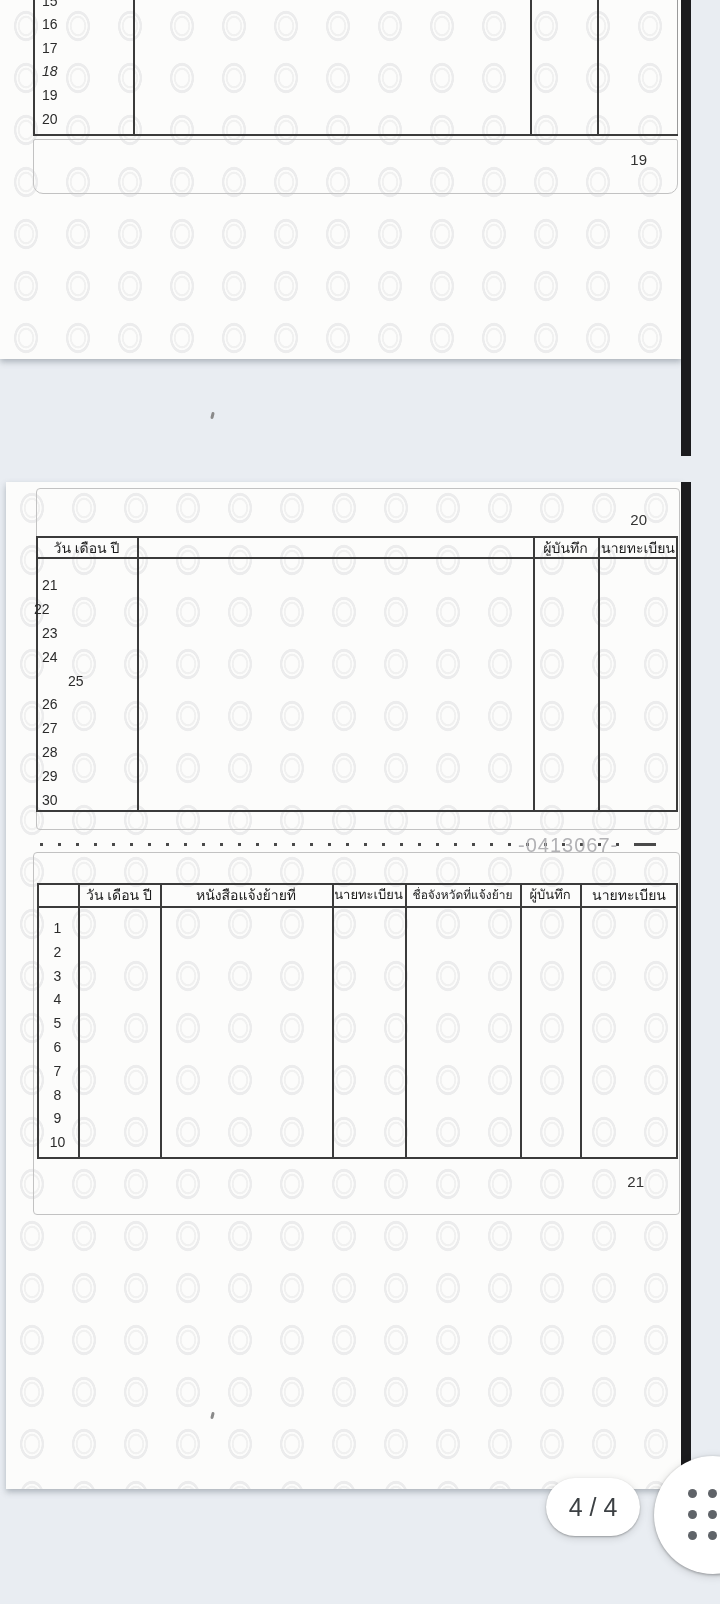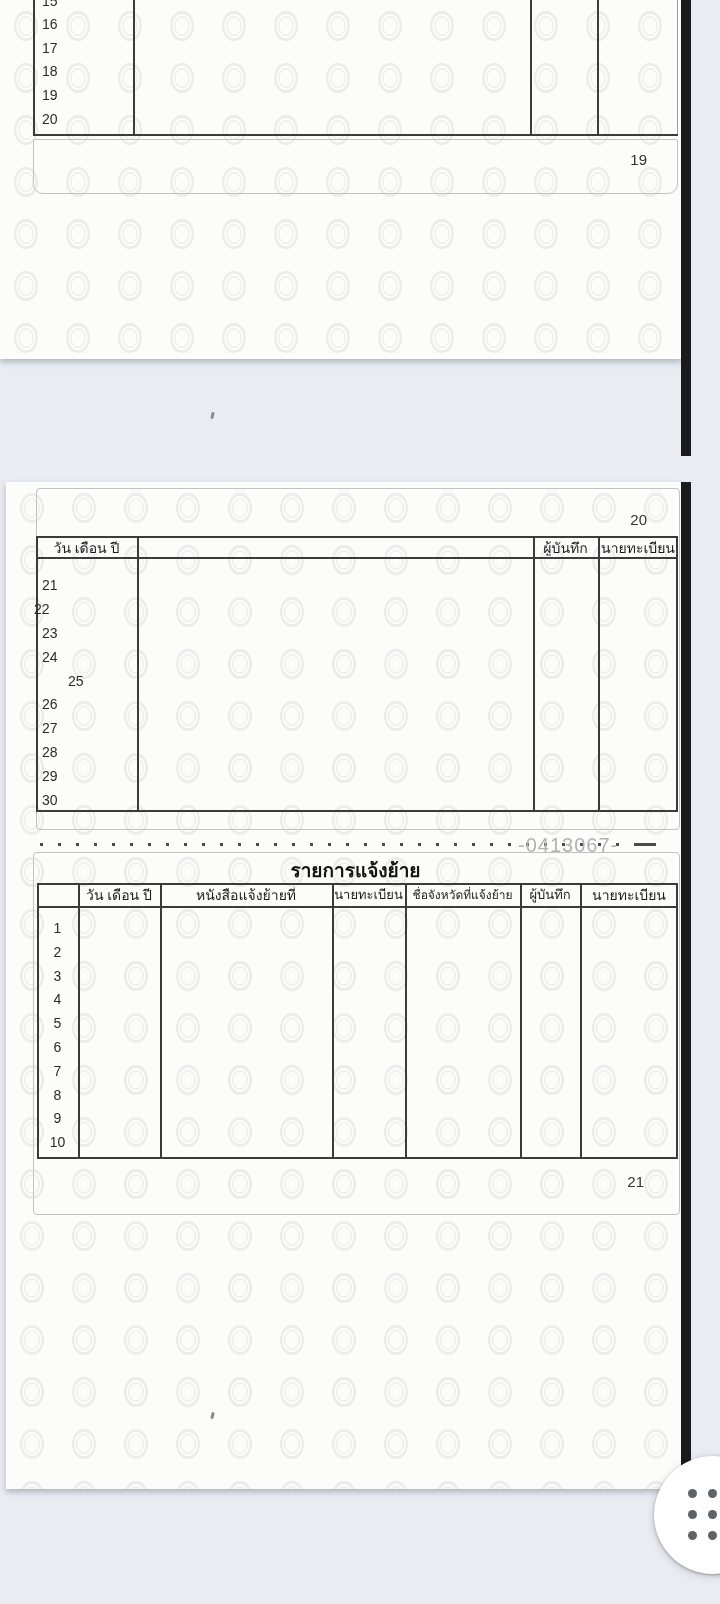--- a/index.html
+++ b/index.html
@@ -45,21 +45,21 @@
     <div class="vl" style="left:33px;top:0;height:135px;"></div>
     <div class="vl" style="left:133px;top:0;height:135px;"></div>
     <div class="vl" style="left:530px;top:0;height:135px;"></div>
     <div class="vl" style="left:597px;top:0;height:135px;"></div>
     <div class="vl-light" style="left:677px;top:0;height:135px;"></div>
     <div class="hl" style="left:33px;top:134px;width:645px;"></div>
 
     <div class="rn" style="left:42px;top:-8px;">15</div>
     <div class="rn" style="left:42px;top:15px;">16</div>
     <div class="rn" style="left:42px;top:39px;">17</div>
-    <div class="rn" style="left:42px;top:62px;">18</div>
+    <div class="rn" style="left:42px;top:62px;font-style:italic;">18</div>
     <div class="rn" style="left:42px;top:86px;">19</div>
     <div class="rn" style="left:42px;top:110px;">20</div>
 
     <div class="card" style="left:33px;top:139px;width:643px;height:53px;border-radius:2px 2px 10px 10px;">
       <div class="pgn" style="right:30px;top:11px;">19</div>
     </div>
     <div class="speck" style="left:211px;top:412px;"></div>
   </div>
   <div class="spine" style="top:0;height:456px;"></div>
 
@@ -87,21 +87,20 @@
     <div class="rn" style="left:36px;top:237px;">27</div>
     <div class="rn" style="left:36px;top:261px;">28</div>
     <div class="rn" style="left:36px;top:285px;">29</div>
     <div class="rn" style="left:36px;top:309px;text-align:right;">30</div>
 
     <div class="perf" style="left:34px;top:361px;width:622px;"></div>
     <div class="serial" style="left:512px;top:352px;">-0413067-</div>
     <div class="dash" style="left:630px;top:361px;width:20px;"></div>
 
     <div class="card" style="left:27px;top:370px;width:645px;height:361px;"></div>
-    <div class="ttl" style="left:27px;top:377px;width:645px;">รายการแจ้งย้าย</div>
 
     <div class="tbl" style="left:31px;top:401px;width:641px;height:276px;"></div>
     <div class="hl" style="left:31px;top:424px;width:641px;"></div>
     <div class="vl" style="left:72px;top:401px;height:276px;"></div>
     <div class="vl" style="left:154px;top:401px;height:276px;"></div>
     <div class="vl" style="left:326px;top:401px;height:276px;"></div>
     <div class="vl" style="left:399px;top:401px;height:276px;"></div>
     <div class="vl" style="left:514px;top:401px;height:276px;"></div>
     <div class="vl" style="left:574px;top:401px;height:276px;"></div>
 
@@ -121,20 +120,23 @@
     <div class="rn" style="left:31px;top:580px;width:41px;text-align:center;">7</div>
     <div class="rn" style="left:31px;top:604px;width:41px;text-align:center;">8</div>
     <div class="rn" style="left:31px;top:627px;width:41px;text-align:center;">9</div>
     <div class="rn" style="left:31px;top:651px;width:41px;text-align:center;">10</div>
 
     <div class="pgn" style="right:38px;top:691px;">21</div>
     <div class="speck" style="left:205px;top:930px;"></div>
   </div>
   <div class="spine" style="top:482px;height:1007px;"></div>
 
+  <div class="pill">
+    <span>4 / 4</span>
+  </div>
 
   <div class="fab">
     <div class="dots">
       <i></i>
         <i></i>
         <i></i>
         <i></i>
         <i></i>
         <i></i>
     </div>

